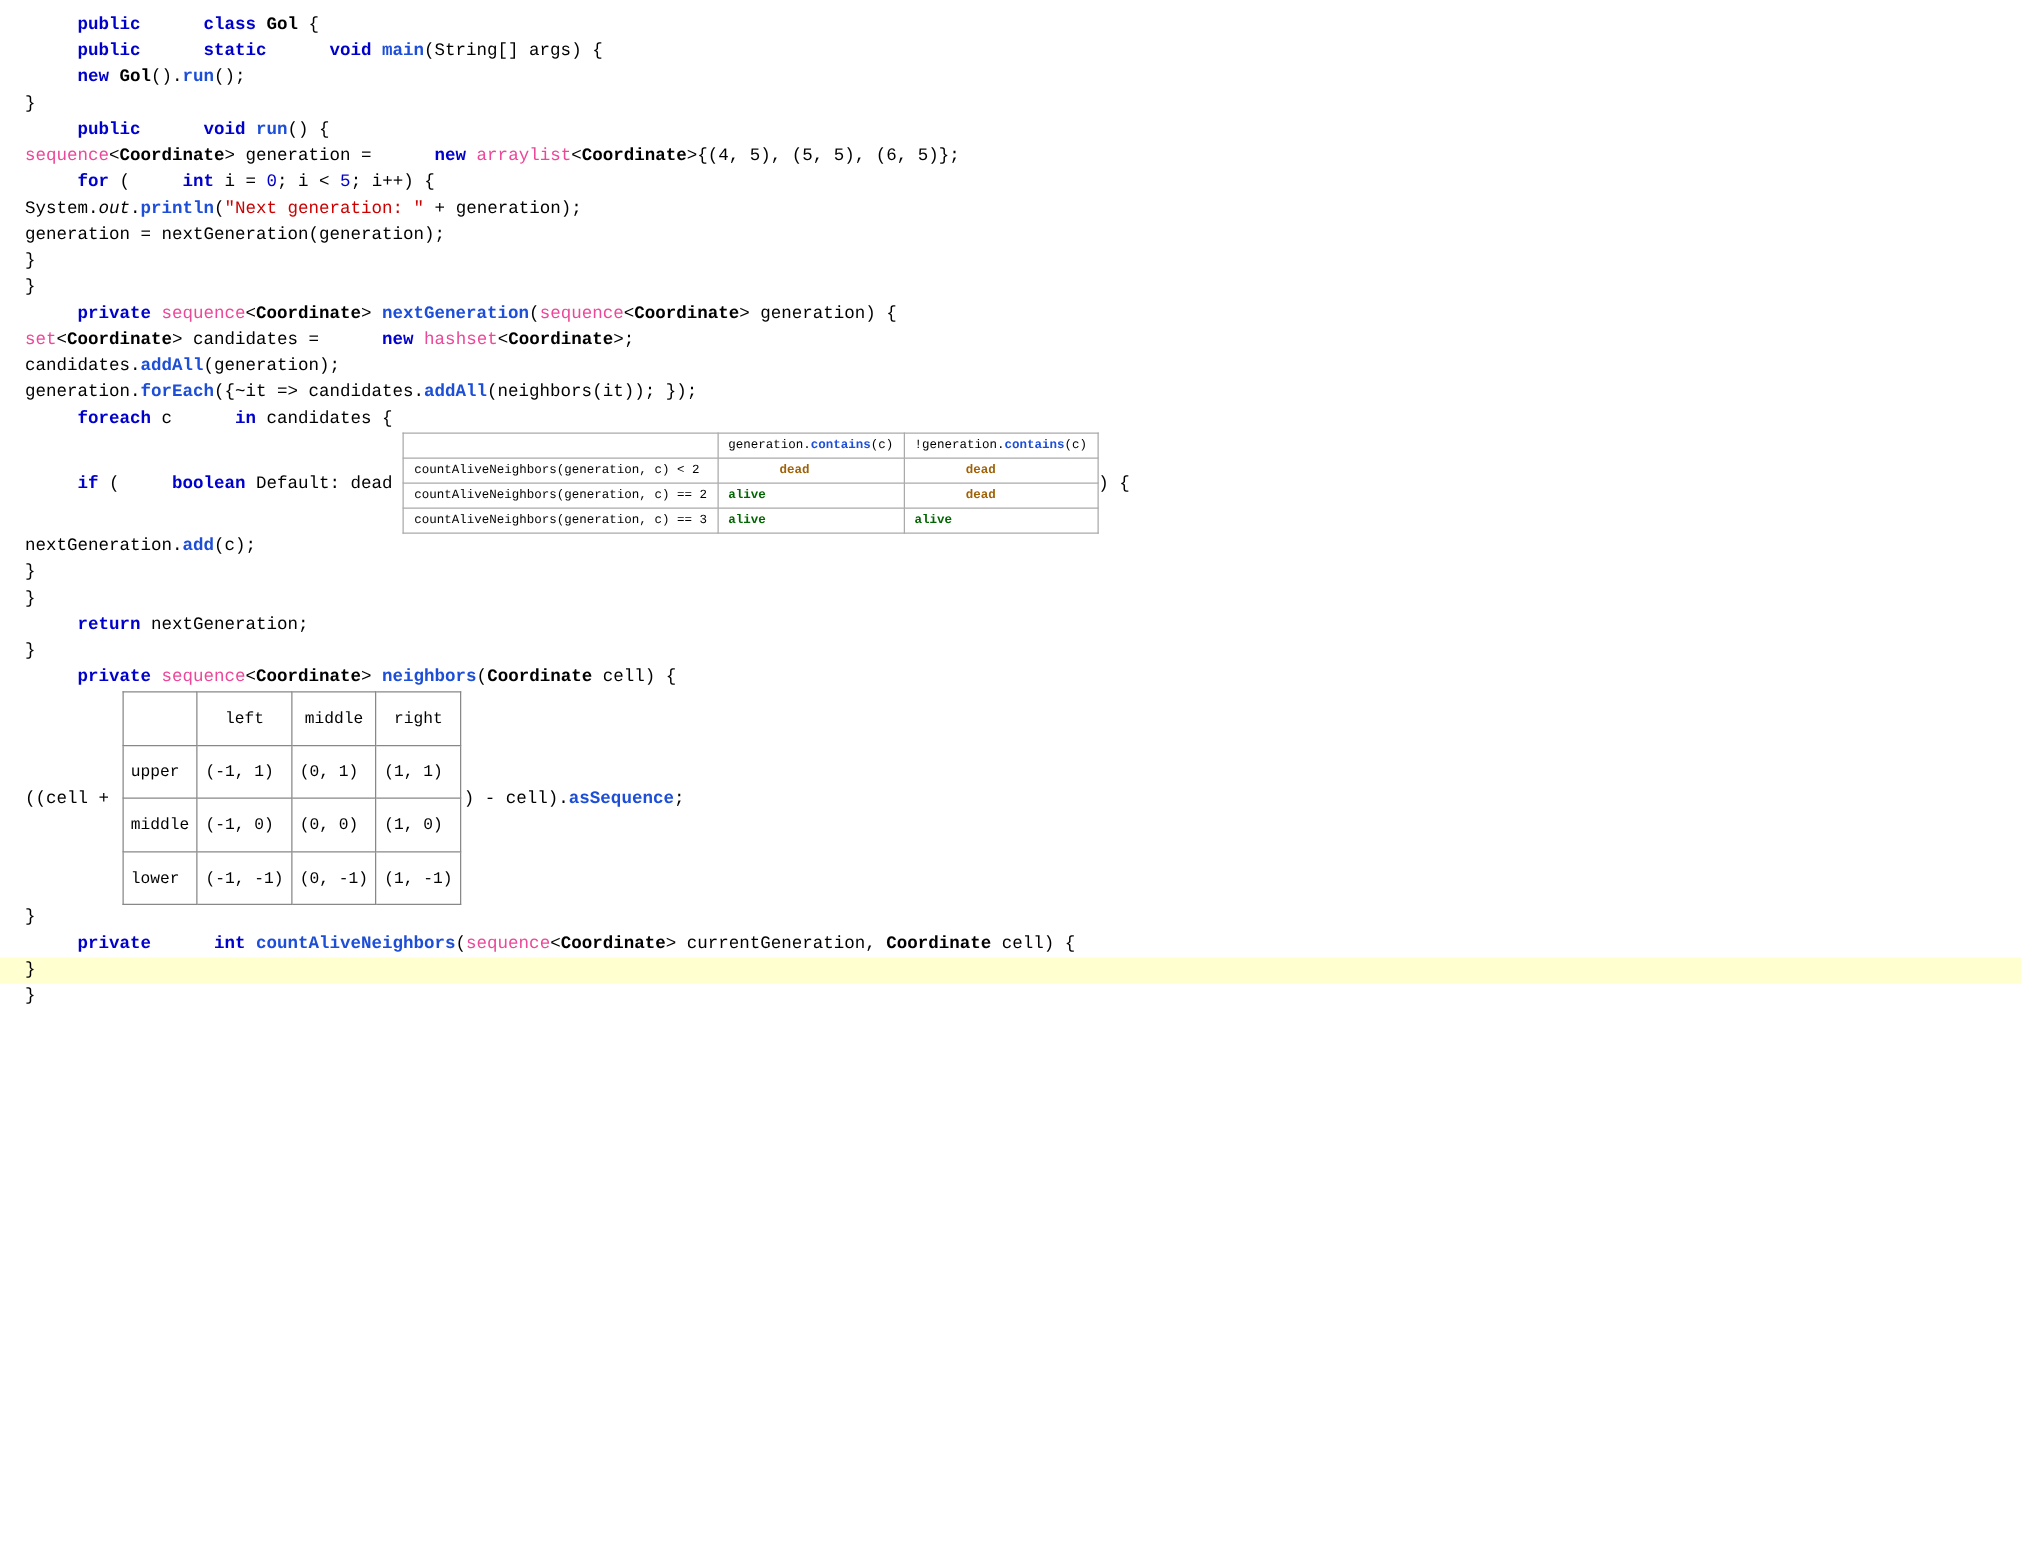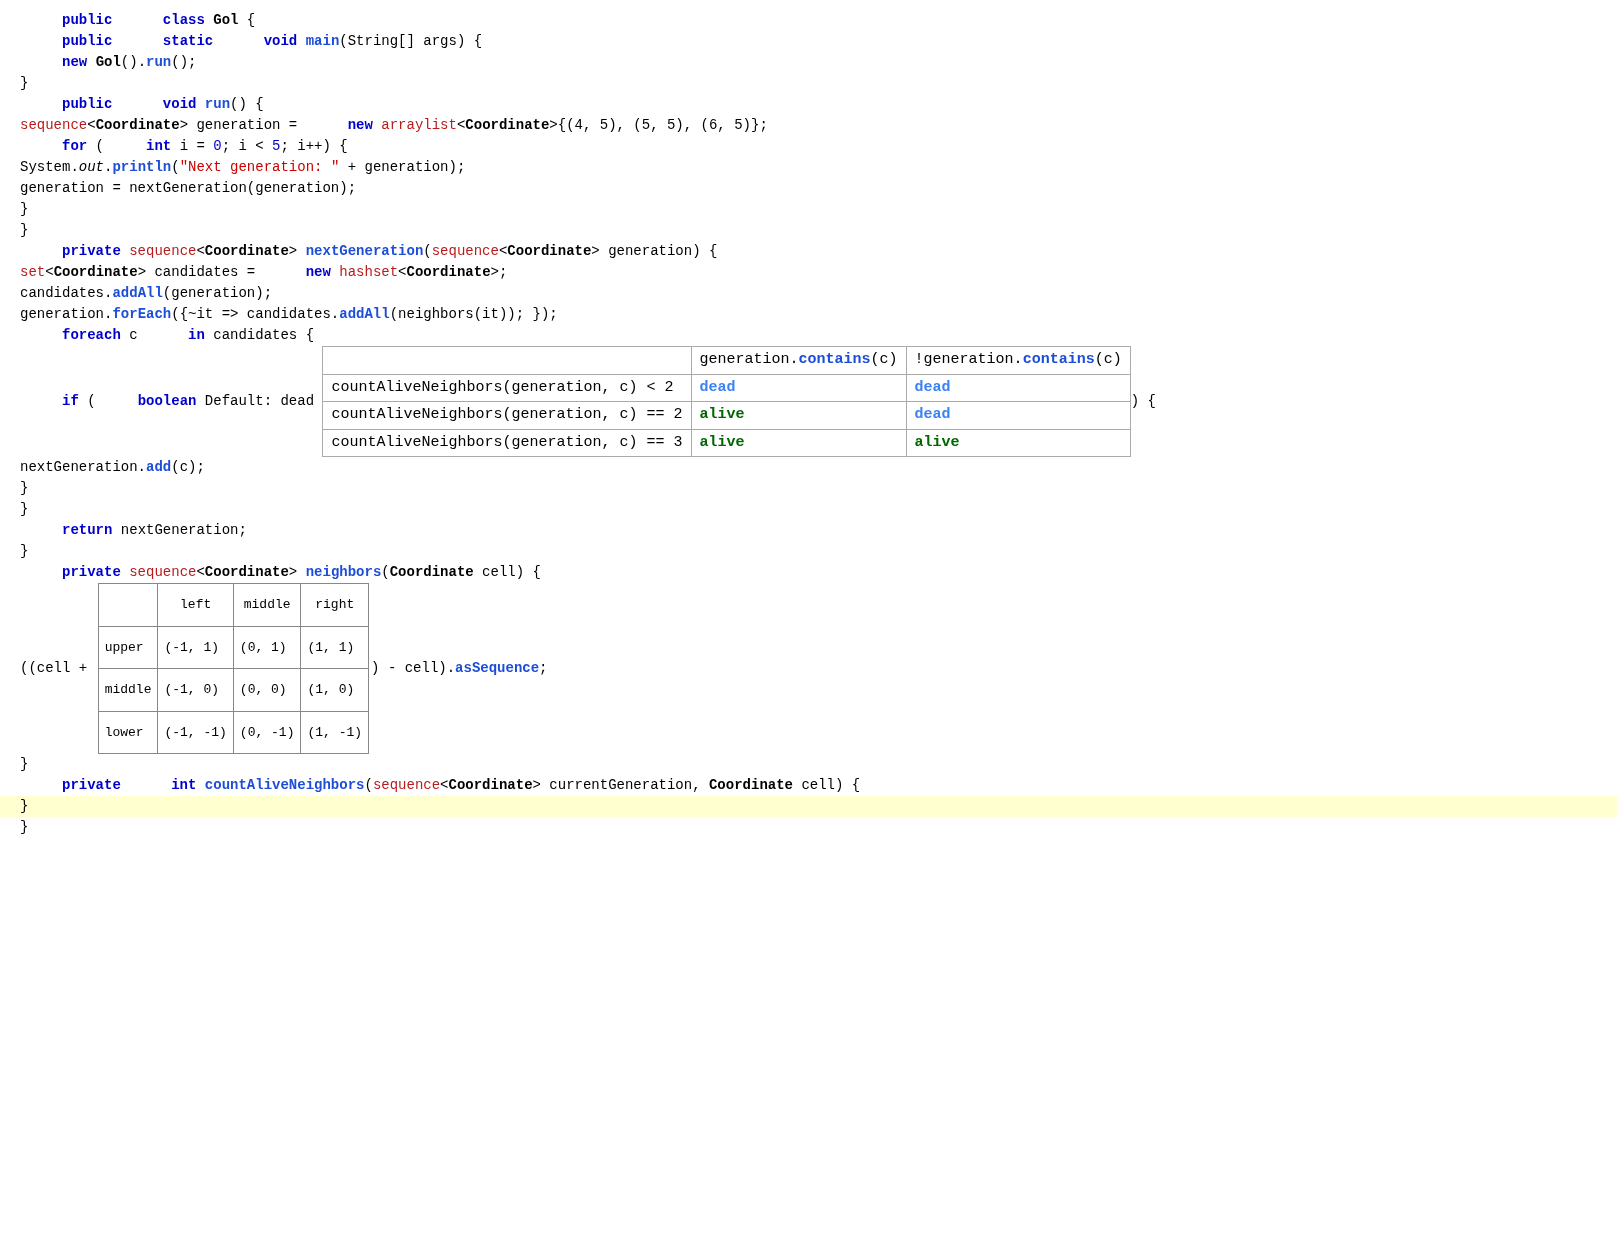--- a/index.html
+++ b/index.html
@@ -9,45 +9,45 @@
       font-size: 14px;
       line-height: 1.5;
       color: #000000;
       padding: 10px 20px;
     }
     .kw { color: #0000cc; font-weight: bold; margin-left: 42px; }
     .method { color: #1d4ed8; font-weight: bold; }
     .string { color: #cc0000; }
     .number { color: #0000cc; }
     .classname { color: #000000; font-weight: bold; }
-    .lowtype { color: #b91c1c; }
+    .lowtype { color: #ec4899; }
     .italic { font-style: italic; }
     .alive { color: #006600; font-weight: bold; }
-    .dead { color: #3b82f6; font-weight: bold; }
+    .dead { color: #a16207; font-weight: bold; margin-left: 41px; }
 
     .highlighted-line {
       background: #ffffd0;
       display: block;
       margin-left: -20px;
       padding-left: 20px;
       margin-right: -20px;
       padding-right: 20px;
     }
 
     .code-line {
       display: block;
     }
 
     
     .logic-table {
       display: inline-table;
       border-collapse: collapse;
       vertical-align: middle;
       font-family: 'Courier New', Courier, monospace;
-      font-size: 15px;
+      font-size: 10px;
     }
     .logic-table td, .logic-table th {
       border: 1px solid #aaaaaa;
       padding: 2px 8px;
       white-space: nowrap;
     }
     .logic-table th {
       background: #ffffff;
       font-weight: normal;
     }

